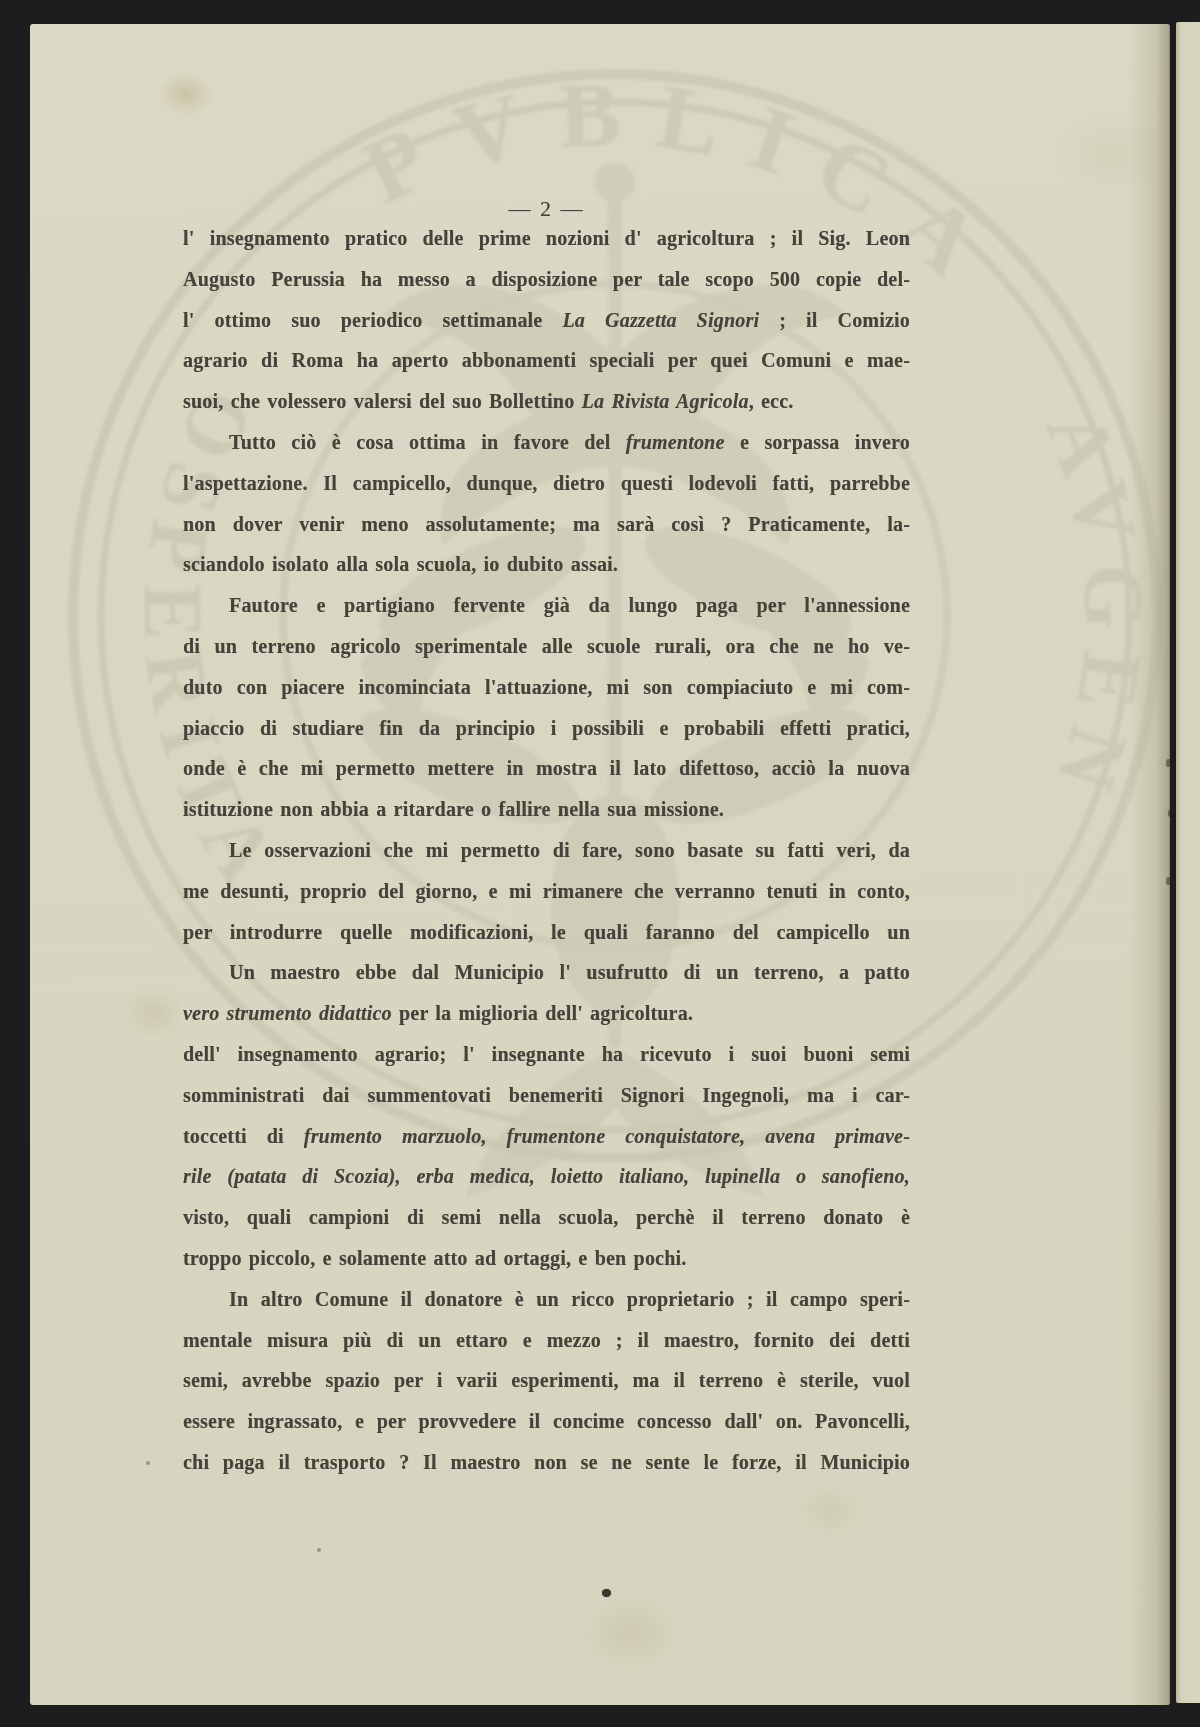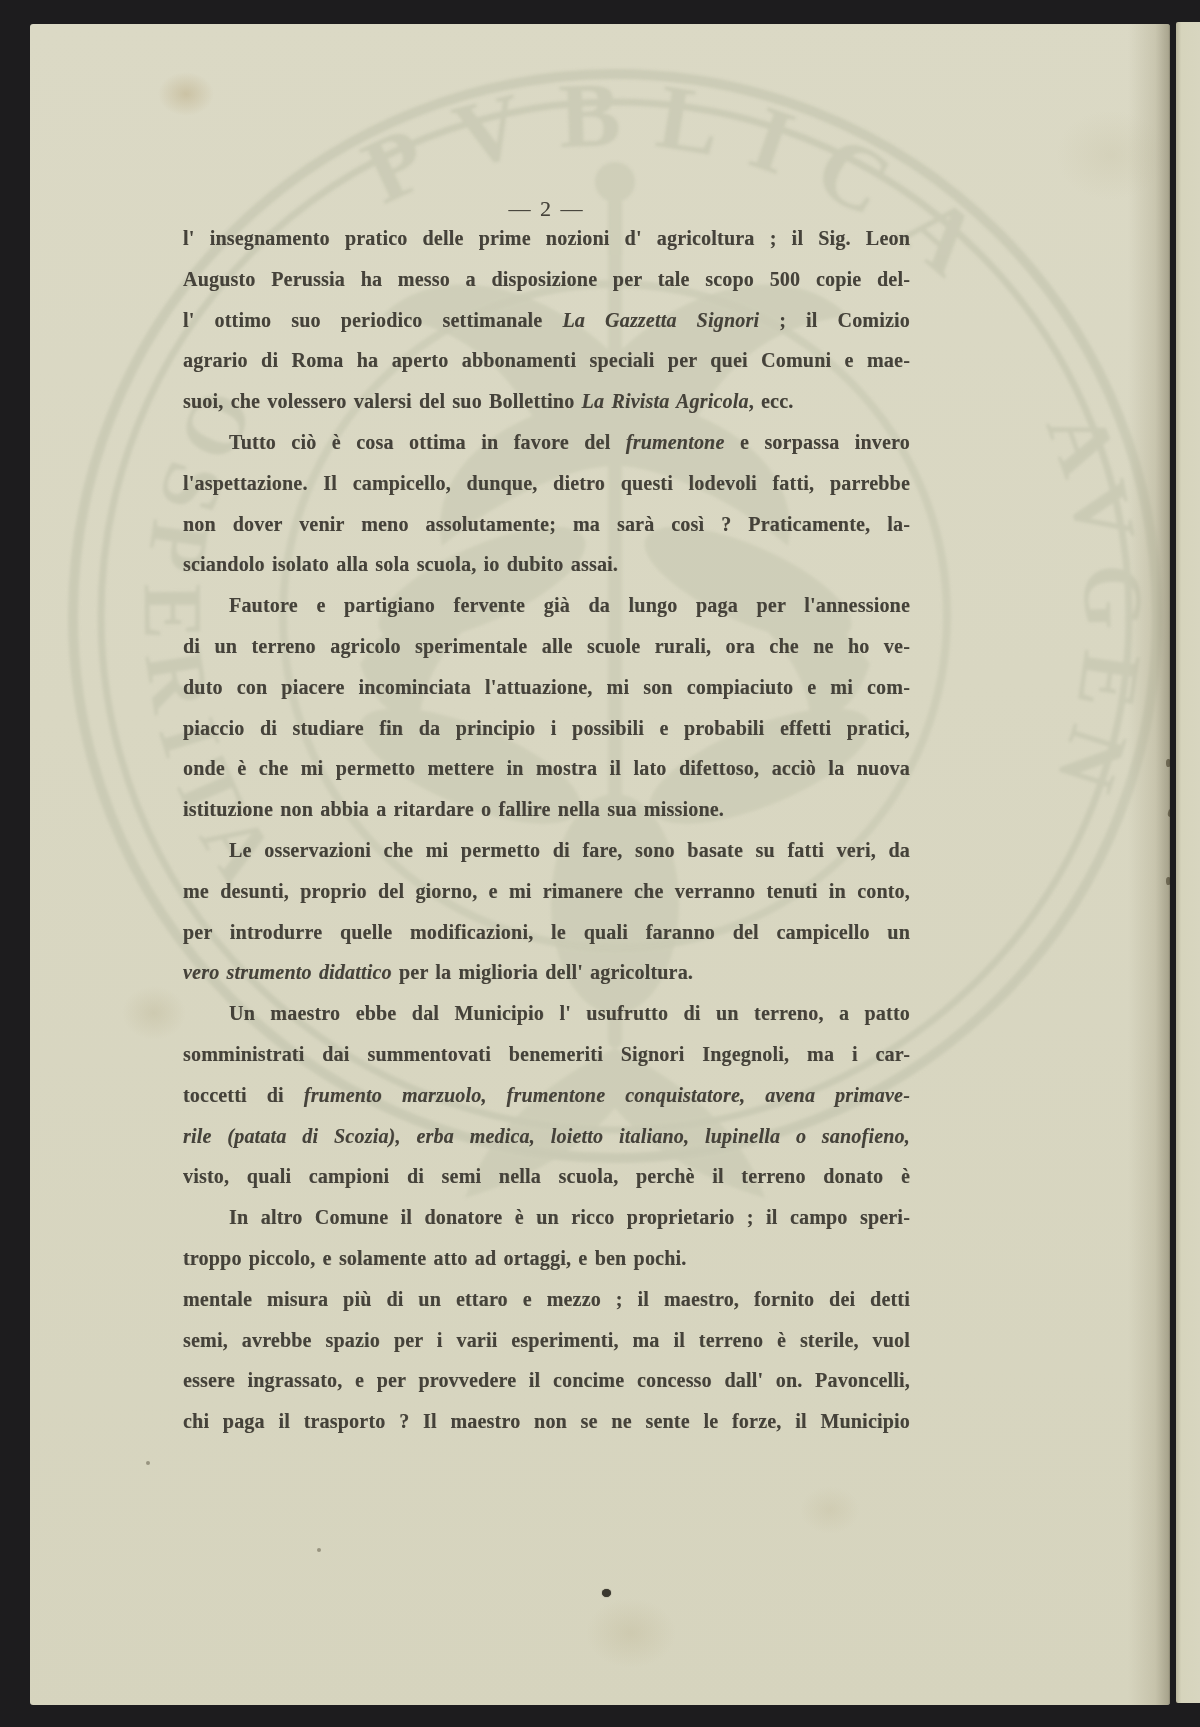--- a/index.html
+++ b/index.html
@@ -132,28 +132,29 @@
         <div class="line parend"><span>sciandolo isolato alla sola scuola, io dubito assai.</span></div>
         <div class="line indent"><span>Fautore e partigiano fervente già da lungo paga per l'annessione</span></div>
         <div class="line"><span>di un terreno agricolo sperimentale alle scuole rurali, ora che ne ho ve-</span></div>
         <div class="line"><span>duto con piacere incominciata l'attuazione, mi son compiaciuto e mi com-</span></div>
         <div class="line"><span>piaccio di studiare fin da principio i possibili e probabili effetti pratici,</span></div>
         <div class="line"><span>onde è che mi permetto mettere in mostra il lato difettoso, acciò la nuova</span></div>
         <div class="line parend"><span>istituzione non abbia a ritardare o fallire nella sua missione.</span></div>
         <div class="line indent"><span>Le osservazioni che mi permetto di fare, sono basate su fatti veri, da</span></div>
         <div class="line"><span>me desunti, proprio del giorno, e mi rimanere che verranno tenuti in conto,</span></div>
         <div class="line"><span>per introdurre quelle modificazioni, le quali faranno del campicello un</span></div>
+        <div class="line indent"><span>Un maestro ebbe dal Municipio l' usufrutto di un terreno, a patto</span></div>
         <div class="line parend"><span class="it">vero strumento didattico</span><span> per la miglioria dell' agricoltura.</span></div>
-        <div class="line indent"><span>Un maestro ebbe dal Municipio l' usufrutto di un terreno, a patto</span></div>
+        <div class="line"><span>dell' insegnamento agrario; l' insegnante ha ricevuto i suoi buoni semi</span></div>
         <div class="line"><span>somministrati dai summentovati benemeriti Signori Ingegnoli, ma i car-</span></div>
         <div class="line"><span>toccetti di </span><span class="it">frumento marzuolo, frumentone conquistatore, avena primave-</span></div>
         <div class="line"><span class="it">rile (patata di Scozia), erba medica, loietto italiano, lupinella o sanofieno,</span></div>
         <div class="line"><span>visto, quali campioni di semi nella scuola, perchè il terreno donato è</span></div>
+        <div class="line parend"><span>troppo piccolo, e solamente atto ad ortaggi, e ben pochi.</span></div>
         <div class="line indent"><span>In altro Comune il donatore è un ricco proprietario ; il campo speri-</span></div>
-        <div class="line parend"><span>troppo piccolo, e solamente atto ad ortaggi, e ben pochi.</span></div>
         <div class="line"><span>mentale misura più di un ettaro e mezzo ; il maestro, fornito dei detti</span></div>
         <div class="line"><span>semi, avrebbe spazio per i varii esperimenti, ma il terreno è sterile, vuol</span></div>
         <div class="line"><span>essere ingrassato, e per provvedere il concime concesso dall' on. Pavoncelli,</span></div>
         <div class="line"><span>chi paga il trasporto ? Il maestro non se ne sente le forze, il Municipio</span></div>
       </div>
 
     <div class="stain s1"></div>
     <div class="stain s2"></div>
     <div class="stain s3"></div>
     <div class="stain s4"></div>

